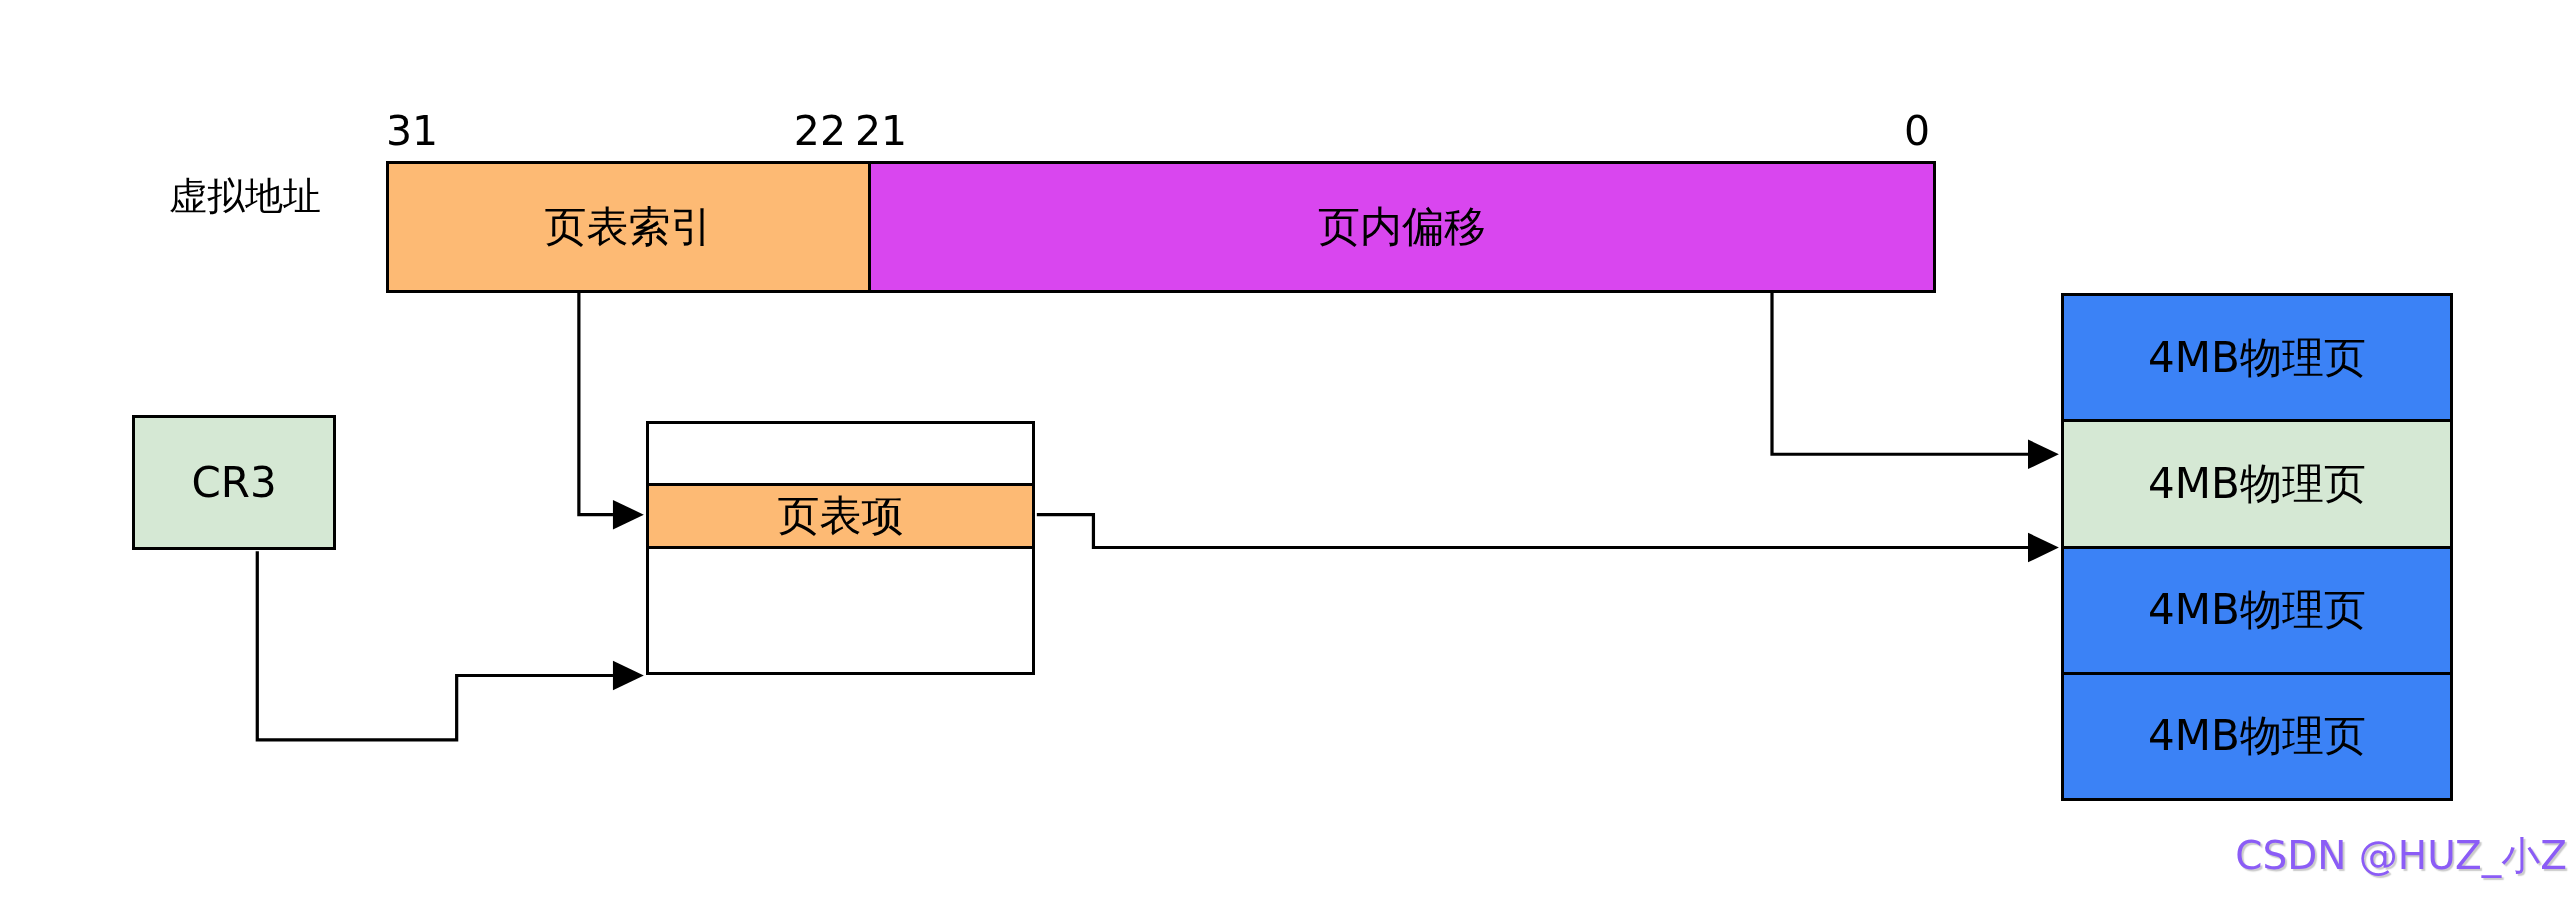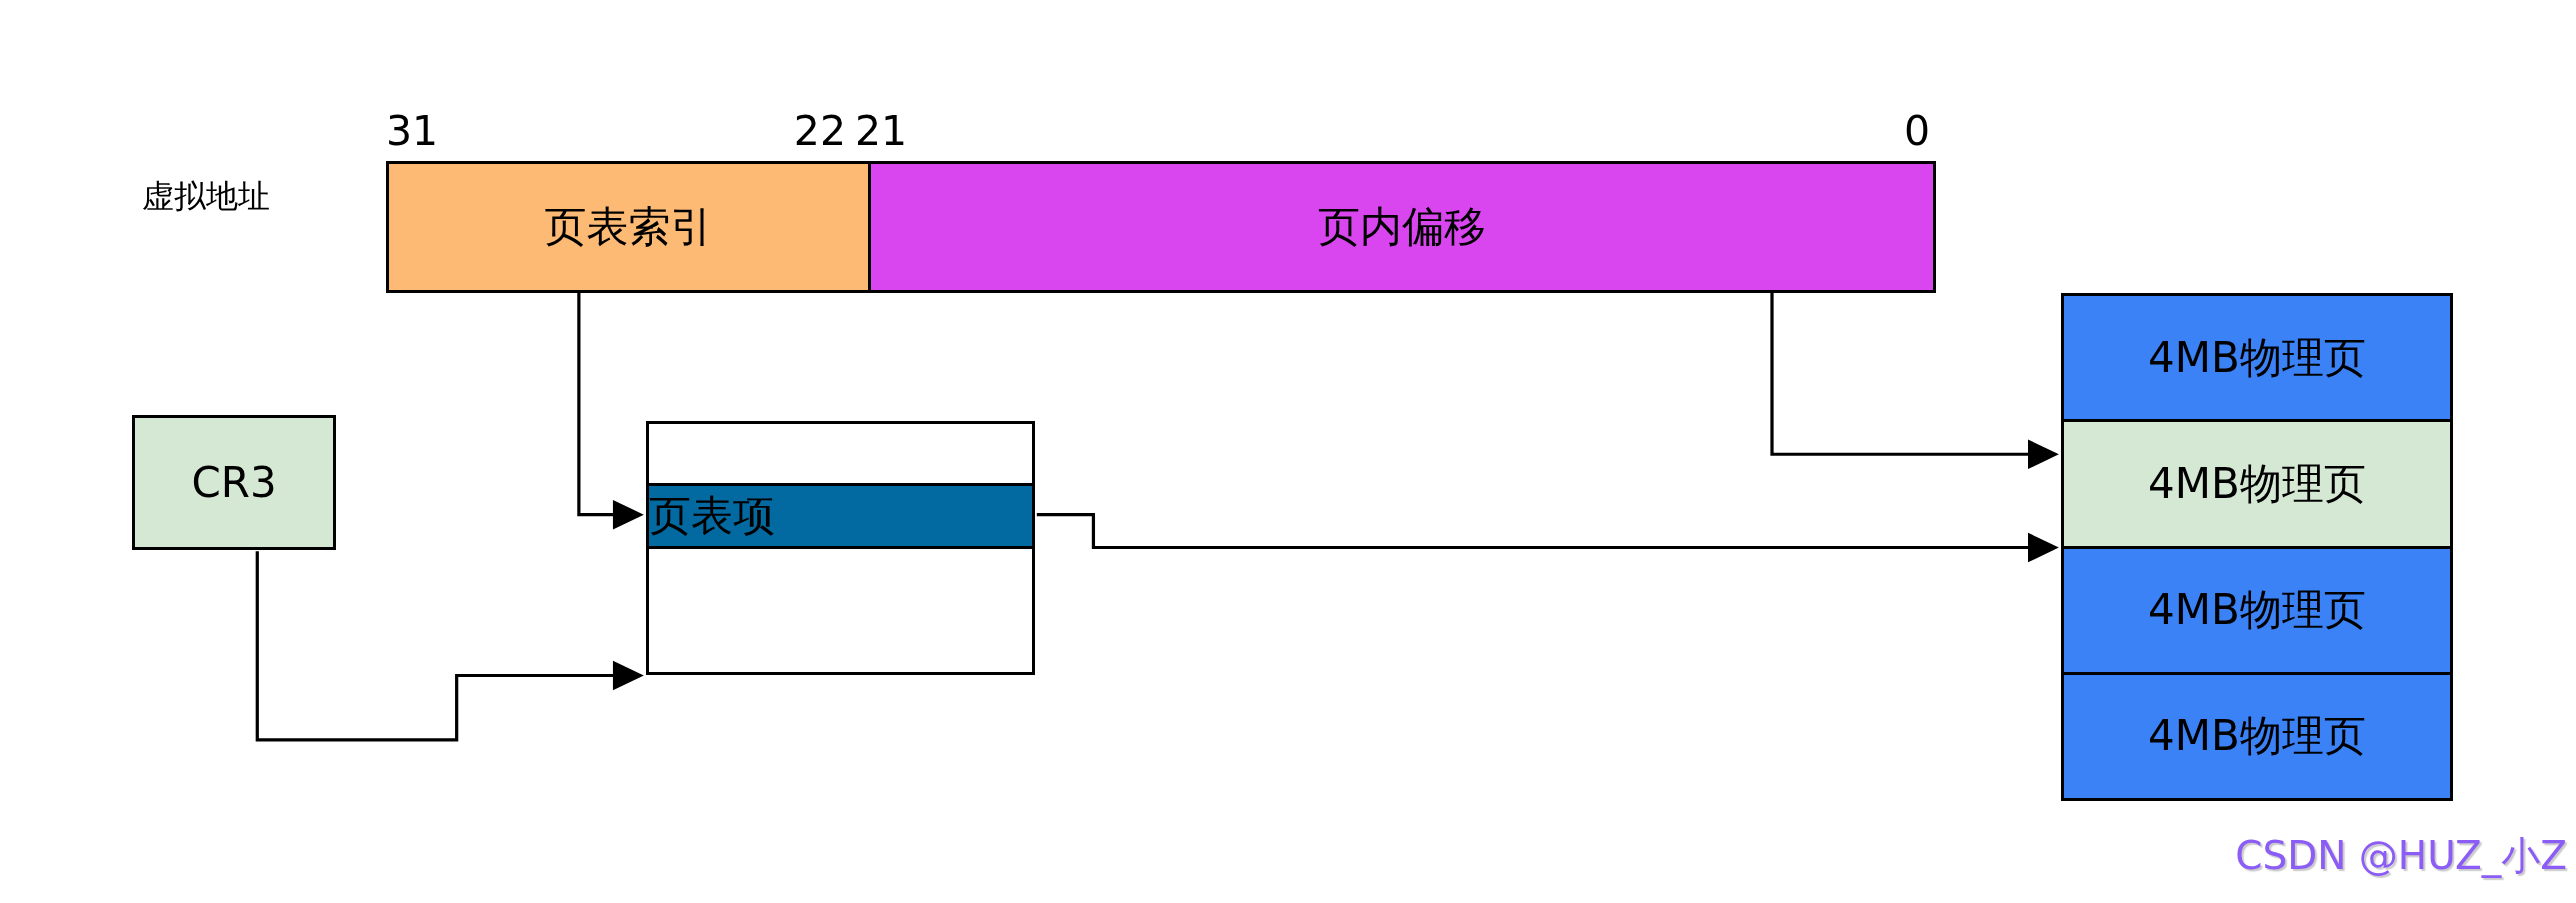--- a/index.html
+++ b/index.html
@@ -14,28 +14,28 @@
   #va-field-index{flex:0 0 479px;border-right:3.2px solid #000;background:#fdba74;}
   #va-field-offset{flex:1;background:#d946ef;}
   
   .bit{position:absolute;top:108px;height:46px;line-height:46px;font-size:41px;}
   #bit-31{left:386px;width:71px;text-align:left;}
   #bit-22{left:756px;width:90px;text-align:right;}
   #bit-21{left:855px;width:71px;text-align:left;}
   #bit-0{left:1885px;width:64px;text-align:center;}
   
   #va-label{left:142px;top:167px;width:206px;height:59px;line-height:59px;
-            font-size:32px;}
+            font-size:38px;text-align:center;}
   
   #cr3-box{left:132px;top:415px;width:204px;height:135px;background:#D5E8D4;}
   
   #pt-box{left:646px;top:421px;width:389px;height:254px;display:flex;flex-direction:column;background:#fff;}
   #pt-row-top{flex:0 0 59px;border-bottom:3.2px solid #000;}
-  #pt-row-entry{flex:0 0 60px;border-bottom:3.2px solid #000;background:#0369a1;
-                display:flex;align-items:center;justify-content:flex-start;}
+  #pt-row-entry{flex:0 0 60px;border-bottom:3.2px solid #000;background:#fdba74;
+                display:flex;align-items:center;justify-content:center;}
   #pt-row-bottom{flex:1;}
   
   #pm-col{left:2061px;top:293px;width:392px;height:508px;display:flex;flex-direction:column;background:#3b82f6;}
   .pm-row{flex:1;display:flex;align-items:center;justify-content:center;}
   .pm-row + .pm-row{border-top:3.2px solid #000;}
   .pm-row.highlight{background:#D5E8D4;}
   
   #arrows{position:absolute;left:0;top:0;width:2576px;height:904px;pointer-events:none;}
   #arrows polyline{fill:none;stroke:#000;stroke-width:5px;}
   #arrows polygon{fill:#000;stroke:none;}

